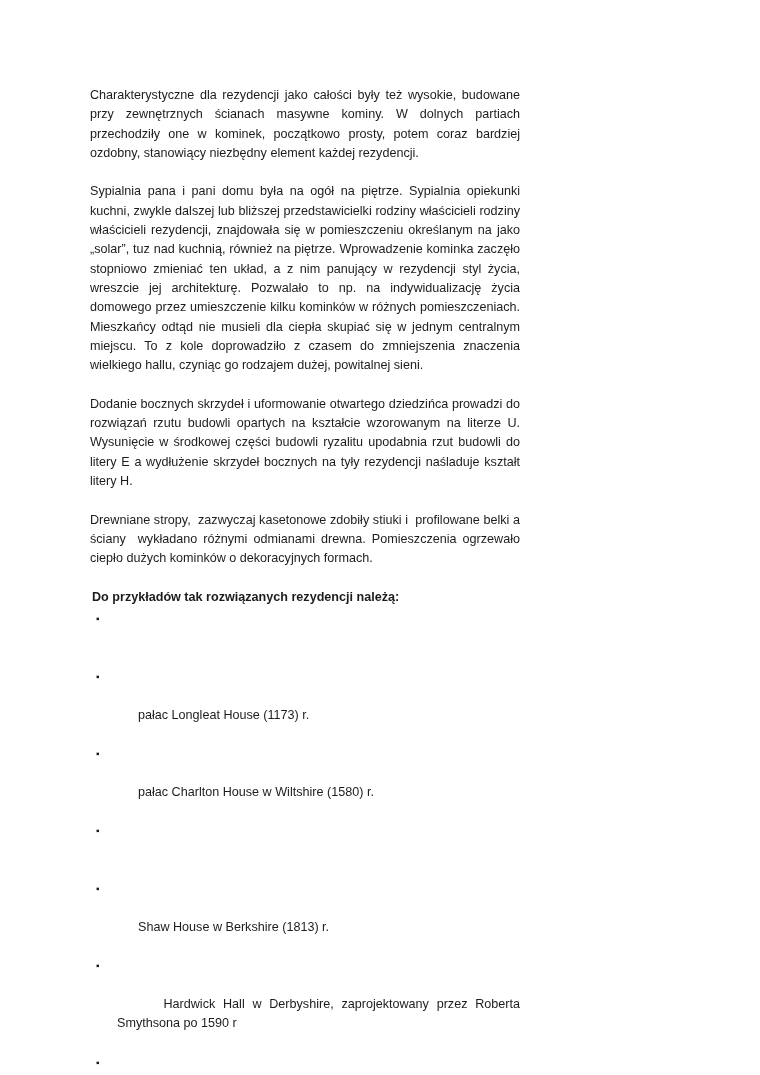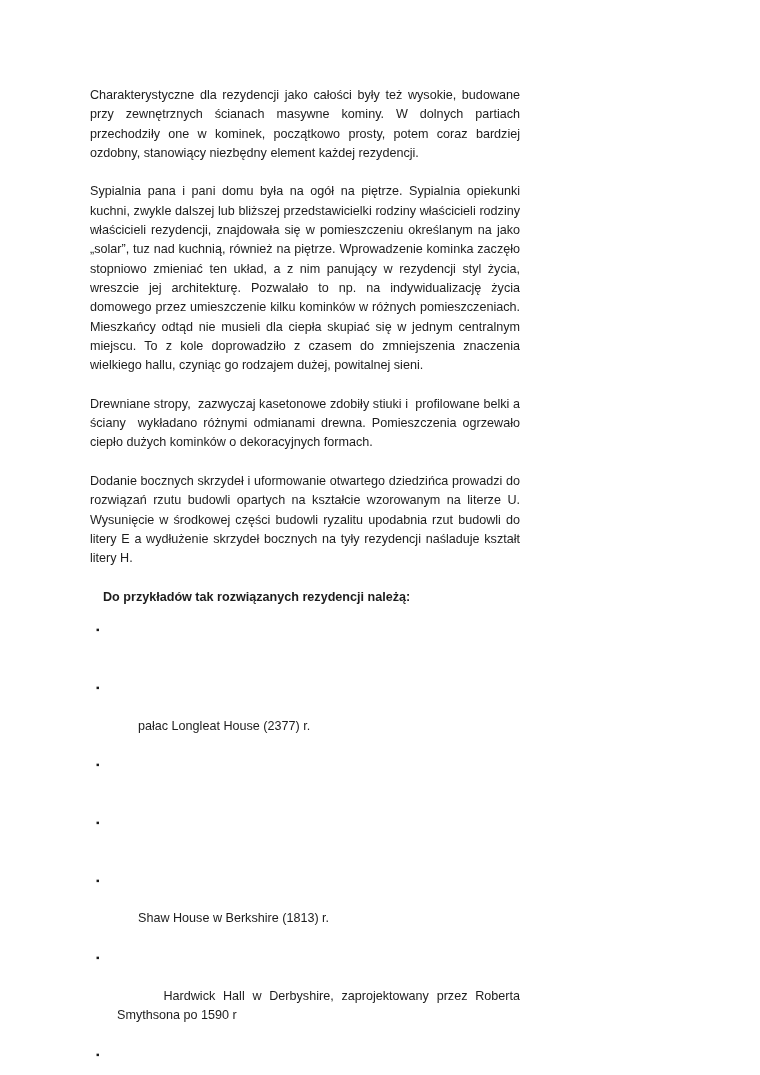--- a/index.html
+++ b/index.html
@@ -20,21 +20,21 @@
     line-height: 19.3px;
   }
   .para {
     text-align: justify;
     white-space: pre-wrap;
     margin: 0 0 19.3px 0;
   }
   .heading {
     font-weight: bold;
     text-align: left;
-    margin: 13px;
+    margin: 2px;
   }
   .bullet-list {
     list-style: none;
     margin: 0 0 19.3px 0;
     padding: 0;
   }
   .bullet-item {
     position: relative;
     padding-left: 27px;
     text-align: justify;
@@ -50,36 +50,37 @@
 </style>
 </head>
 <body>
 
 <div class="page">
 
   <p class="para">Charakterystyczne dla rezydencji jako całości były też wysokie, budowane przy zewnętrznych ścianach masywne kominy. W dolnych partiach przechodziły one w kominek, początkowo prosty, potem coraz bardziej ozdobny, stanowiący niezbędny element każdej rezydencji.</p>
 
   <p class="para">Sypialnia pana i pani domu była na ogół na piętrze. Sypialnia opiekunki kuchni, zwykle dalszej lub bliższej przedstawicielki rodziny właścicieli rodziny właścicieli rezydencji, znajdowała się w pomieszczeniu określanym na jako „solar”, tuz nad kuchnią, również na piętrze. Wprowadzenie kominka zaczęło stopniowo zmieniać ten układ, a z nim panujący w rezydencji styl życia, wreszcie jej architekturę. Pozwalało to np. na indywidualizację życia domowego przez umieszczenie kilku kominków w różnych pomieszczeniach. Mieszkańcy odtąd nie musieli dla ciepła skupiać się w jednym centralnym miejscu. To z kole doprowadziło z czasem do zmniejszenia znaczenia wielkiego hallu, czyniąc go rodzajem dużej, powitalnej sieni.</p>
 
+  <p class="para">Dodanie bocznych skrzydeł i uformowanie otwartego dziedzińca prowadzi do rozwiązań rzutu budowli opartych na kształcie wzorowanym na literze U. Wysunięcie w środkowej części budowli ryzalitu upodabnia rzut budowli do litery E a wydłużenie skrzydeł bocznych na tyły rezydencji naśladuje kształt litery H.</p>
+
   <p class="para">Drewniane stropy,  zazwyczaj kasetonowe zdobiły stiuki i  profilowane belki a  ściany  wykładano różnymi odmianami drewna. Pomieszczenia ogrzewało ciepło dużych kominków o dekoracyjnych formach.</p>
-
-  <p class="para">Dodanie bocznych skrzydeł i uformowanie otwartego dziedzińca prowadzi do rozwiązań rzutu budowli opartych na kształcie wzorowanym na literze U. Wysunięcie w środkowej części budowli ryzalitu upodabnia rzut budowli do litery E a wydłużenie skrzydeł bocznych na tyły rezydencji naśladuje kształt litery H.</p>
 
   <p class="heading">Do przykładów tak rozwiązanych rezydencji należą:</p>
 
   <ul class="bullet-list">
     <li class="bullet-item">
       <span class="bullet-marker">▪</span>
     </li>
     <li class="bullet-item">
       <span class="bullet-marker">▪</span>
-      <span>pałac Longleat House (2377) r.</span>
+      <span>pałac Longleat House (1173) r.</span>
     </li>
     <li class="bullet-item">
       <span class="bullet-marker">▪</span>
+      <span>pałac Charlton House w Wiltshire (1580) r.</span>
     </li>
     <li class="bullet-item">
       <span class="bullet-marker">▪</span>
     </li>
     <li class="bullet-item">
       <span class="bullet-marker">▪</span>
       <span>Shaw House w Berkshire (1813) r.</span>
     </li>
     <li class="bullet-item">
       <span class="bullet-marker">▪</span>

